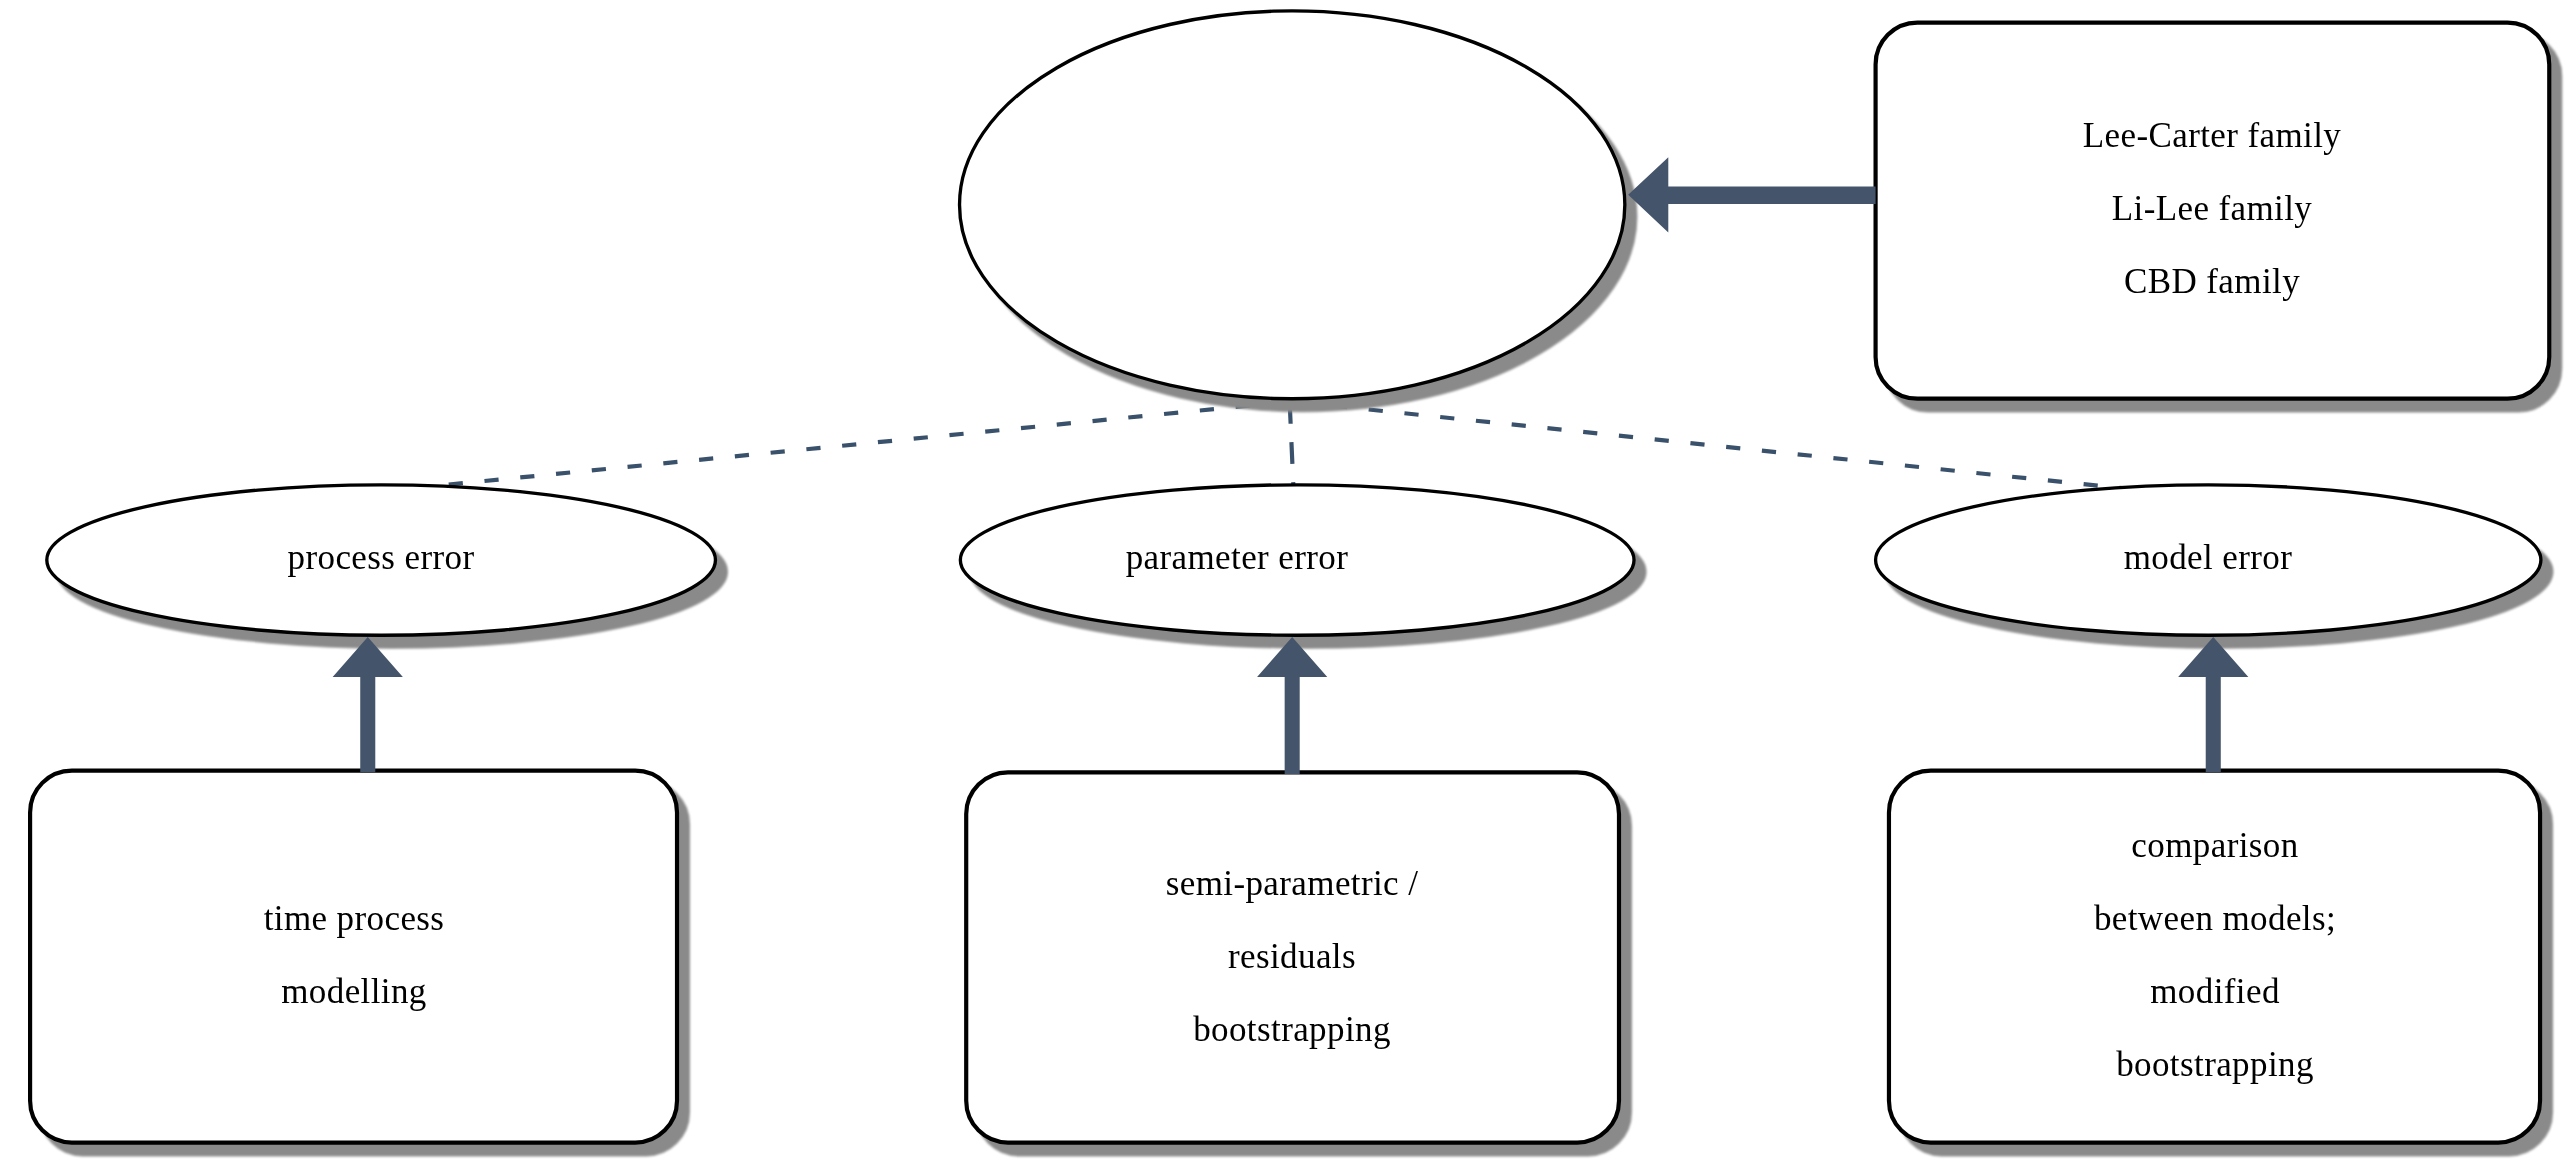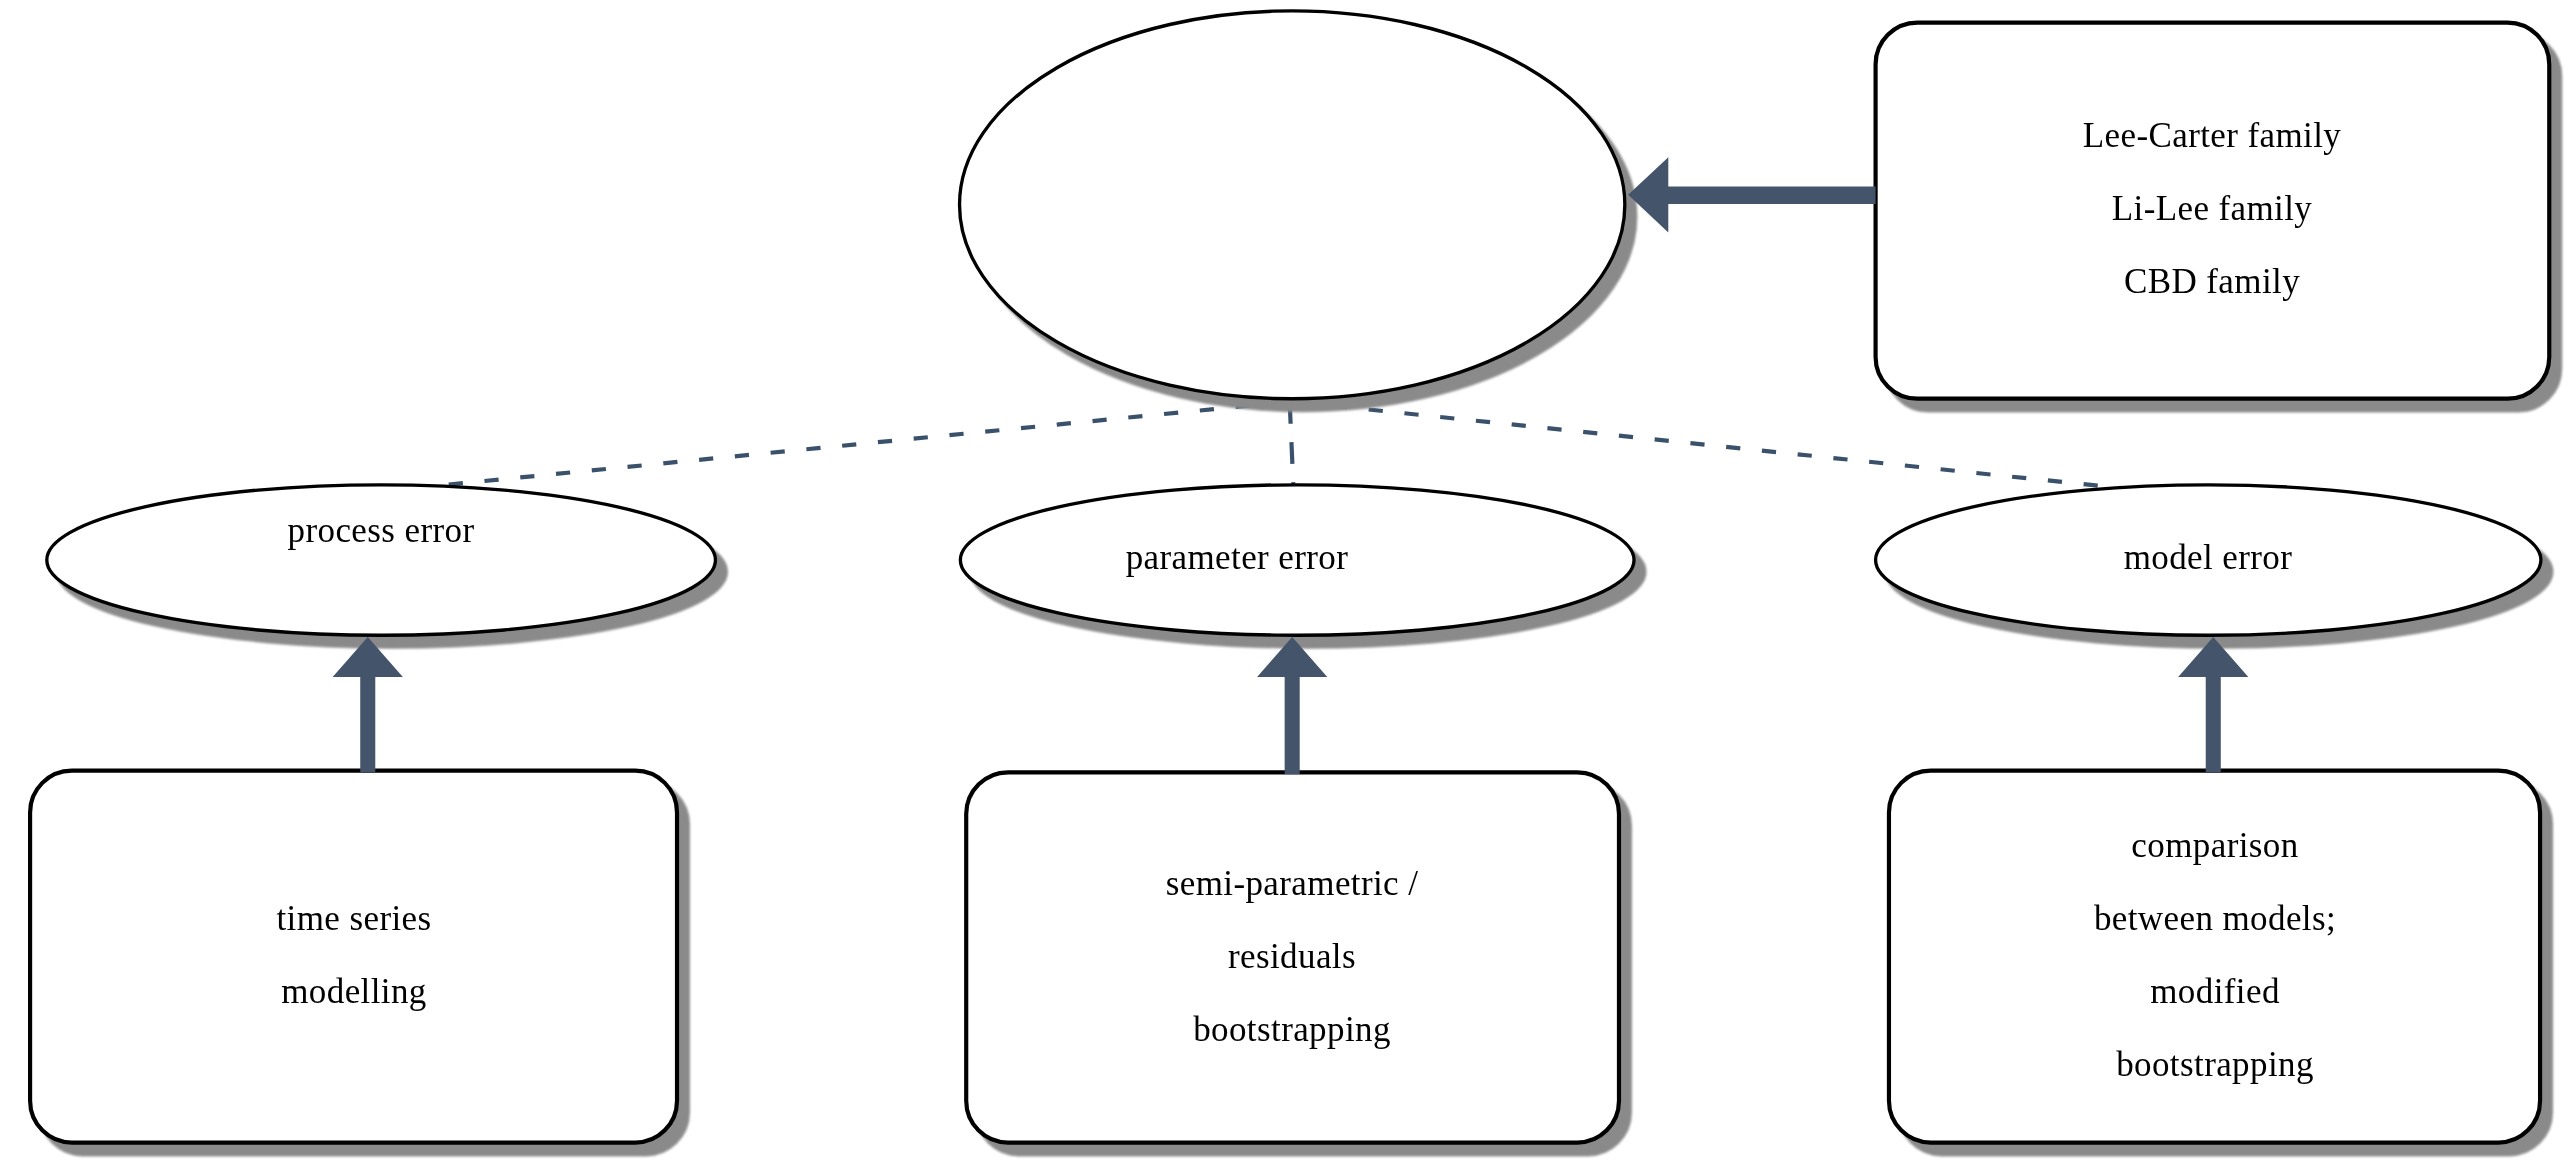--- a/index.html
+++ b/index.html
@@ -62,27 +62,27 @@
     <polygon class="solid-arrow" points="440,762 482,810 449,810 449,924 431,924 431,810 398,810"></polygon>
     <polygon class="solid-arrow" points="1546,762 1588,810 1555,810 1555,926 1537,926 1537,810 1504,810"></polygon>
     <polygon class="solid-arrow" points="2648,762 2690,810 2657,810 2657,924 2639,924 2639,810 2606,810"></polygon>
   </svg>
 
 
   <div class="label" style="left:2212px;top:208px;">Lee-Carter family
 Li-Lee family
 CBD family</div>
 
-  <div class="label" style="left:381px;top:530px;">process error</div>
+  <div class="label" style="left:381px;top:557px;">process error</div>
 
   <div class="label" style="left:1237px;top:557px;">parameter error</div>
 
   <div class="label" style="left:2208px;top:557px;">model error</div>
 
-  <div class="label" style="left:354px;top:955px;">time series
+  <div class="label" style="left:354px;top:955px;">time process
 modelling</div>
 
   <div class="label" style="left:1292px;top:956px;">semi-parametric /
 residuals
 bootstrapping</div>
 
   <div class="label" style="left:2215px;top:955px;">comparison
 between models;
 modified
 bootstrapping</div>

